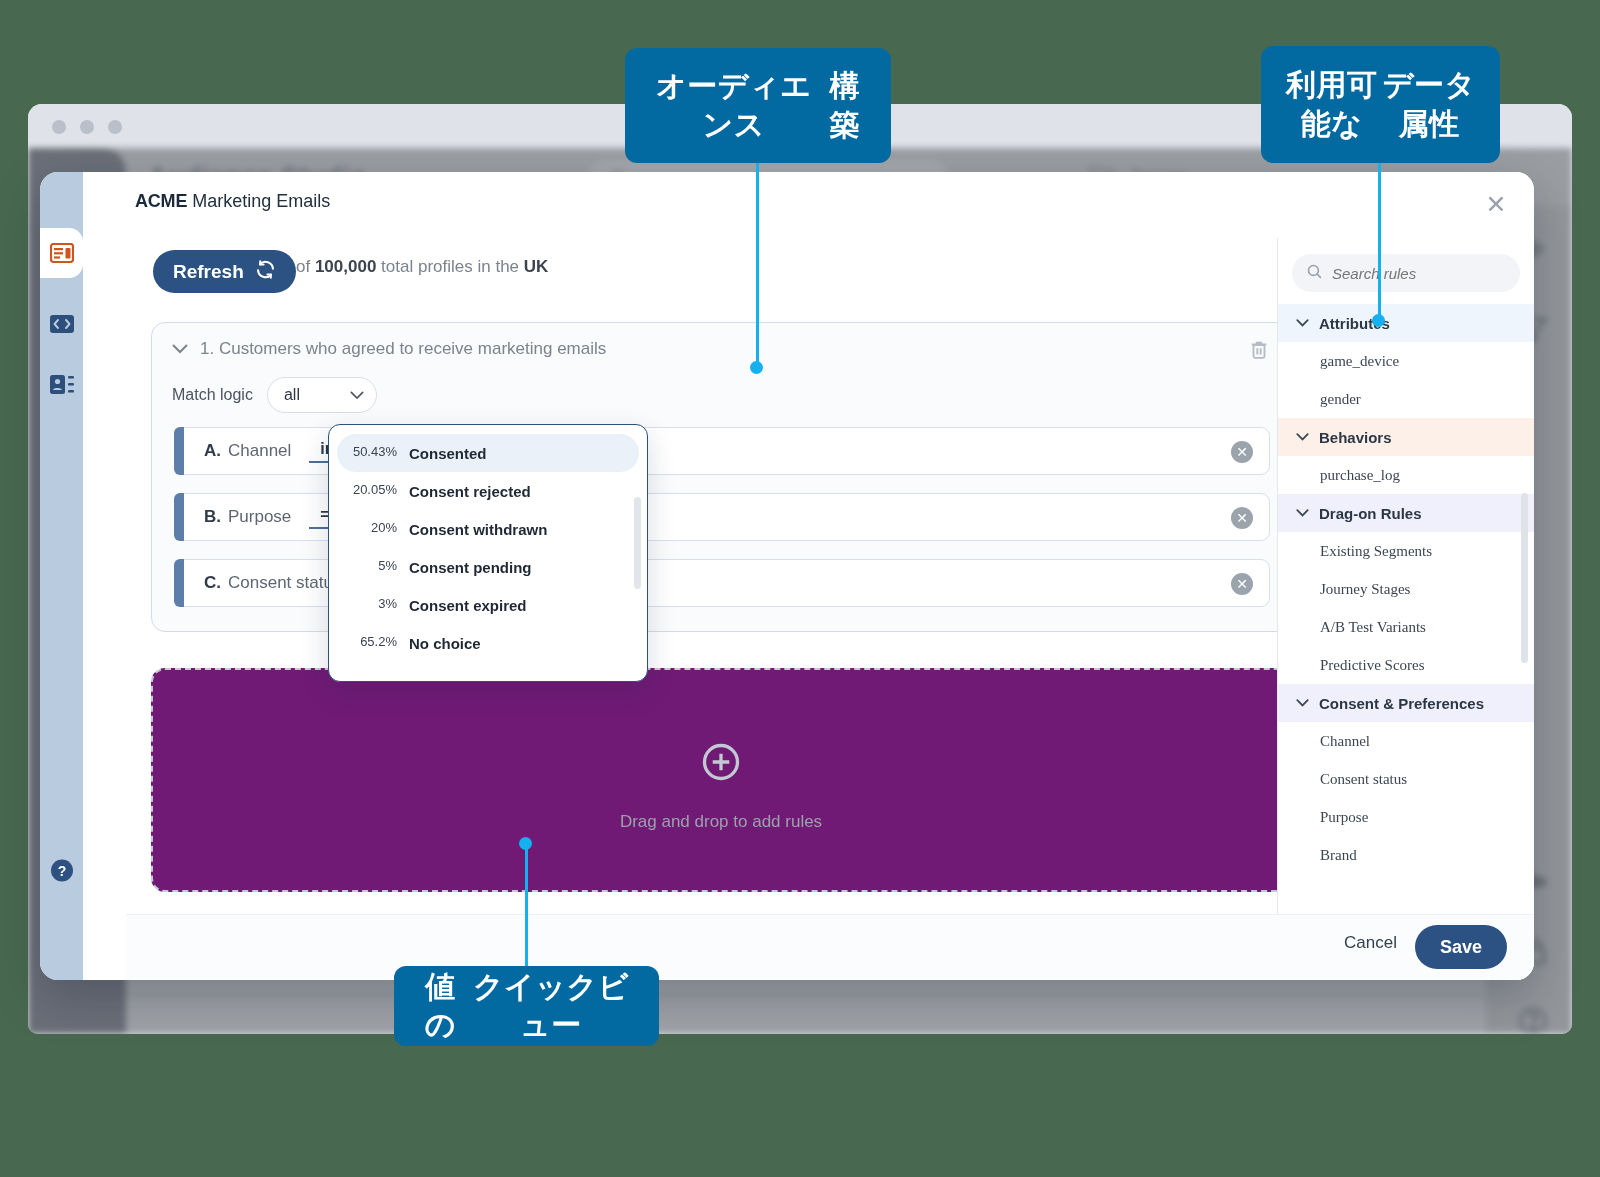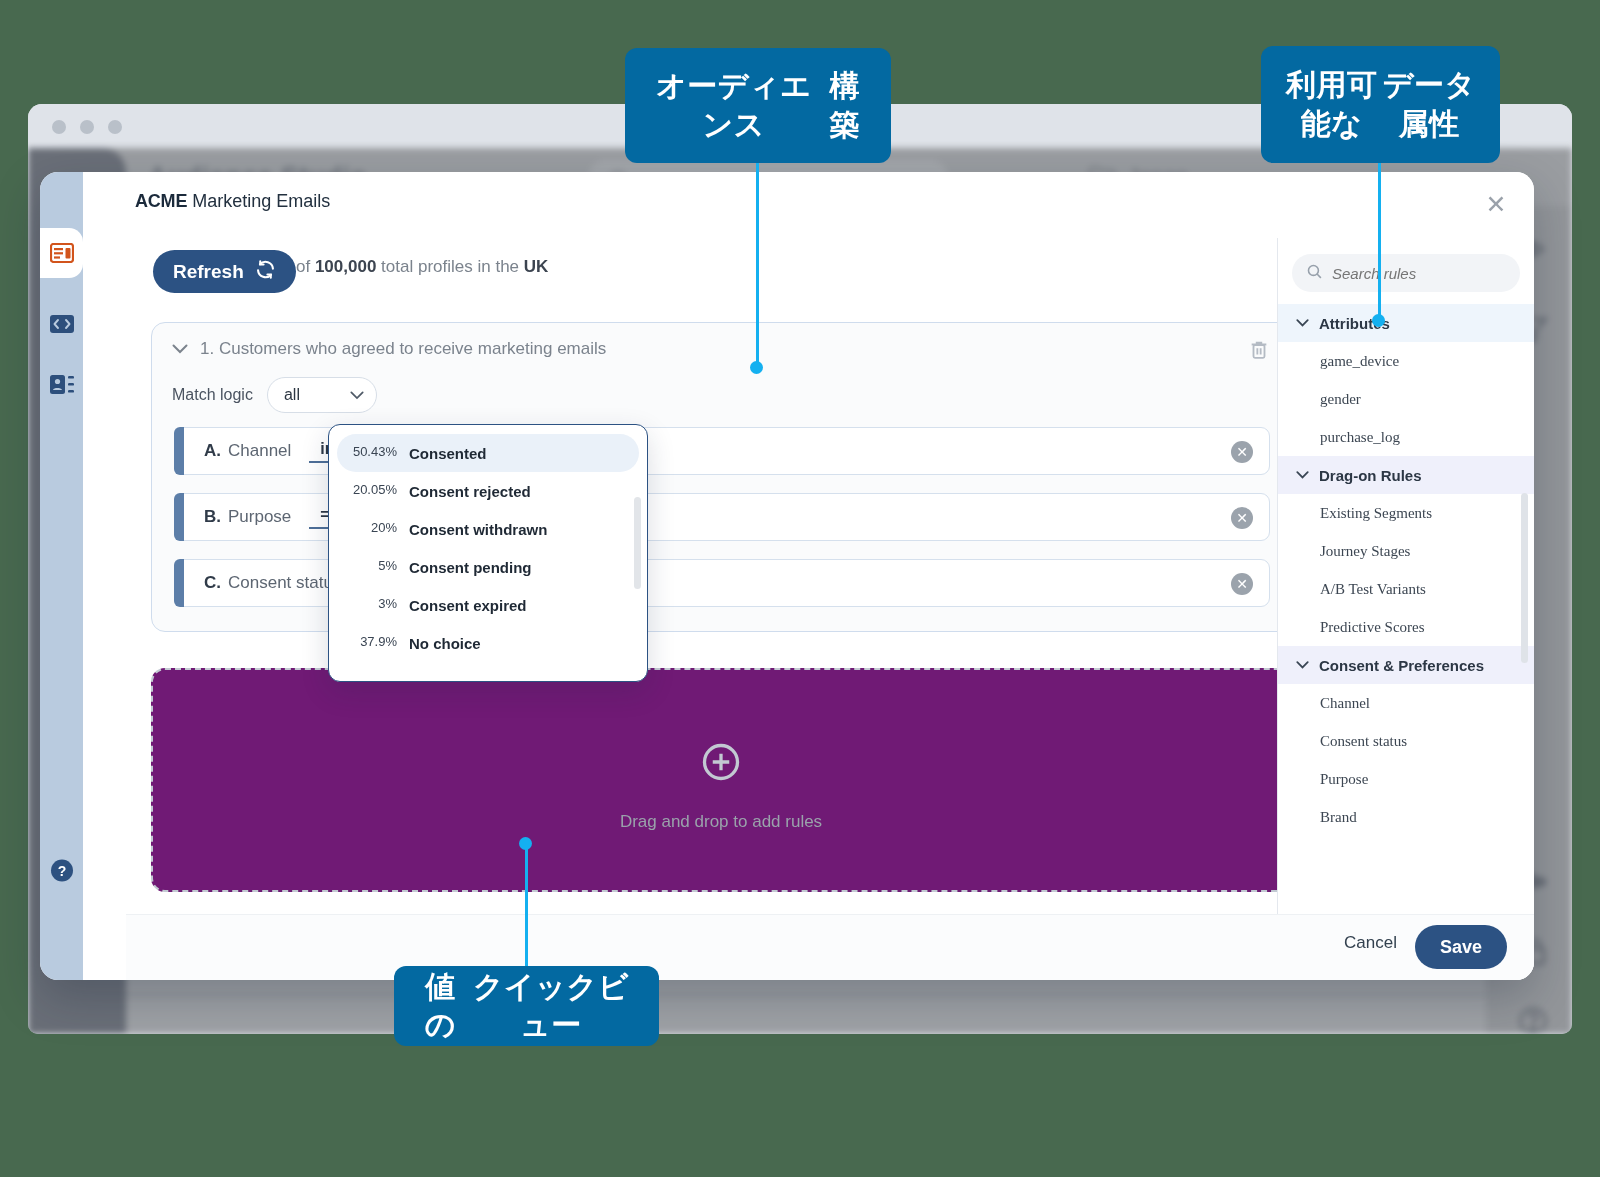--- a/index.html
+++ b/index.html
@@ -523,20 +523,26 @@
           </div>
           <div class="panel-list" id="panel-list">
               <div class="sec-head" style="background: rgb(238, 245, 252);">
                 <span class="sc"><svg width="13" height="8" viewBox="0 0 16 10" fill="none" stroke="currentColor" stroke-width="2.2" stroke-linecap="round">
                     <path d="M1.5 1.5 8 8l6.5-6.5"></path>
                   </svg></span>
                 <span>Attributes</span>
               </div>
               <div class="sec-item">game_device</div>
               <div class="sec-item">gender</div>
+              <div class="sec-head" style="background: rgb(253, 240, 233);">
+                <span class="sc"><svg width="13" height="8" viewBox="0 0 16 10" fill="none" stroke="currentColor" stroke-width="2.2" stroke-linecap="round">
+                    <path d="M1.5 1.5 8 8l6.5-6.5"></path>
+                  </svg></span>
+                <span>Behaviors</span>
+              </div>
               <div class="sec-item">purchase_log</div>
               <div class="sec-head" style="background: rgb(239, 240, 251);">
                 <span class="sc"><svg width="13" height="8" viewBox="0 0 16 10" fill="none" stroke="currentColor" stroke-width="2.2" stroke-linecap="round">
                     <path d="M1.5 1.5 8 8l6.5-6.5"></path>
                   </svg></span>
                 <span>Drag-on Rules</span>
               </div>
               <div class="sec-item">Existing Segments</div>
               <div class="sec-item">Journey Stages</div>
               <div class="sec-item">A/B Test Variants</div>
@@ -580,21 +586,21 @@
         </div>
         <div class="vrow">
           <span class="vbarwrap"><span class="vpct">5%</span><span class="vtrack"><span class="vfill" style="width:7.75%"></span></span></span>
           <span class="vlabel">Consent pending</span>
         </div>
         <div class="vrow">
           <span class="vbarwrap"><span class="vpct">3%</span><span class="vtrack"><span class="vfill" style="width:5%"></span></span></span>
           <span class="vlabel">Consent expired</span>
         </div>
         <div class="vrow">
-          <span class="vbarwrap"><span class="vpct">37.9%</span><span class="vtrack"><span class="vfill" style="width:5%"></span></span></span>
+          <span class="vbarwrap"><span class="vpct">65.2%</span><span class="vtrack"><span class="vfill" style="width:5%"></span></span></span>
           <span class="vlabel">No choice</span>
         </div>
       </div>
     <div class="vscroll"></div>
   </div>
 
   <div class="leader v l-aud"></div>
   <div class="knob k-aud"></div>
   <div class="callout c-audience">
       <div>オーディエンス</div>

